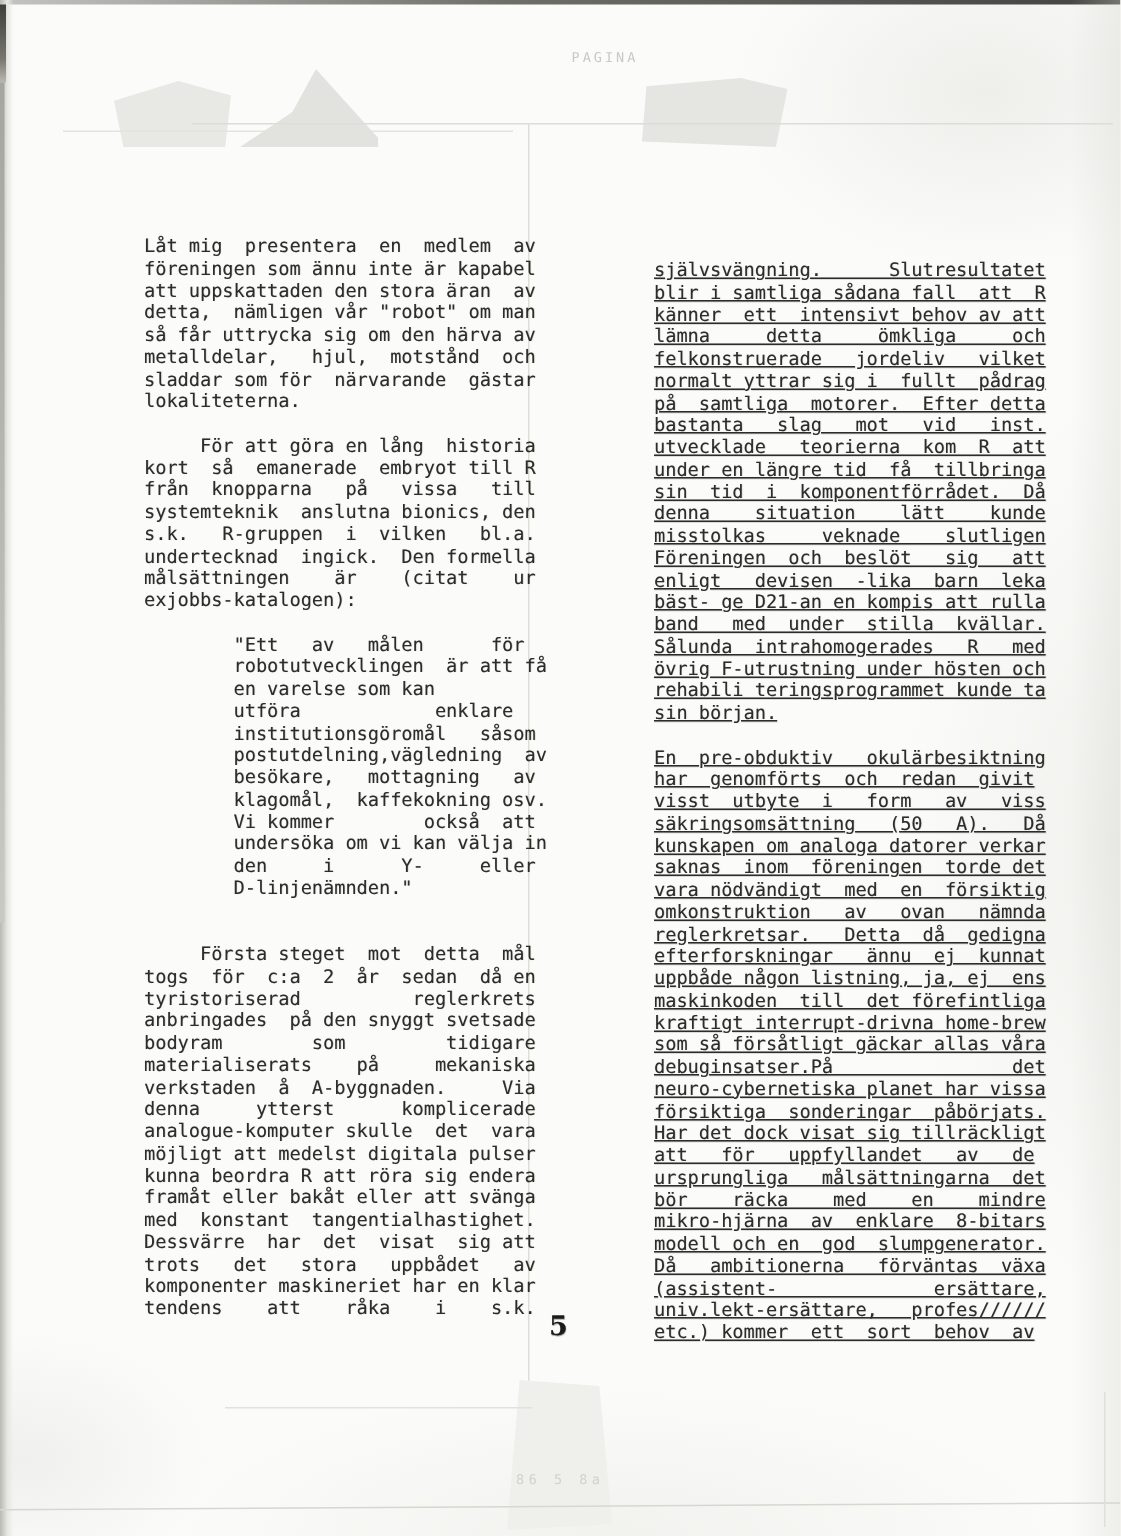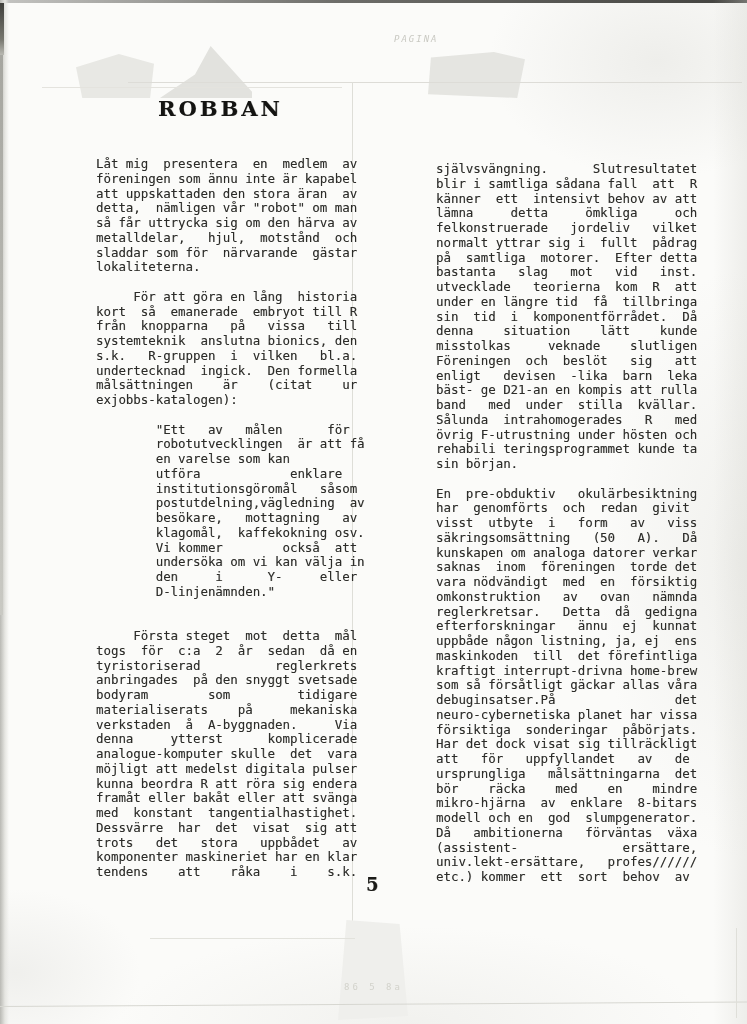--- a/index.html
+++ b/index.html
@@ -35,22 +35,22 @@
   }
   .edge-left-dark2{
     position:absolute;left:0;top:55px;width:3px;height:560px;
     background:linear-gradient(to bottom,#a6a6a0,#c9c9c3);
   }
   .edge-right{
     position:absolute;right:0;top:0;width:34px;height:1024px;pointer-events:none;
     background:linear-gradient(to left, rgba(212,212,206,.35), rgba(212,212,206,0));
   }
   .pagina{
-    position:absolute;left:394px;top:34px;
-    font-size:9px;letter-spacing:2px;color:#c9c9c2;font-style:italic;
+    position:absolute;left:381px;top:34px;
+    font-size:9px;letter-spacing:2px;color:#c9c9c2;
   }
   .tape{position:absolute;background:#e5e5e1;}
   .tape-a{left:76px;top:54px;width:78px;height:44px;background:#e8e8e4;
     clip-path:polygon(0 30%,55% 0,100% 22%,95% 100%,8% 100%);}
   .tape-b{left:160px;top:46px;width:92px;height:52px;background:#e2e2de;
     clip-path:polygon(55% 0,100% 88%,100% 100%,0 100%,38% 55%);}
   .tape-c{left:428px;top:52px;width:97px;height:46px;background:#e5e5e1;
     clip-path:polygon(3% 12%,68% 0,100% 16%,92% 100%,0 92%);}
   .tape-bottom{left:338px;top:920px;width:70px;height:100px;background:#efefec;
     clip-path:polygon(12% 0,88% 4%,100% 96%,0 100%);}
@@ -72,21 +72,21 @@
     text-shadow:.4px .4px .6px rgba(20,20,18,.35);
   }
   .col{
     position:absolute;margin:16px;
     font-family:"DejaVu Sans Mono",monospace;
     font-size:12.4px;line-height:14.75px;
     color:#2c2c29;white-space:pre;
     text-shadow:.3px .3px .5px rgba(44,44,41,.35);
   }
   .col-left{left:80px;top:141px;}
-  .col-right{left:420px;top:146px;}
+  .col-right{left:420px;top:157px;text-decoration:underline;}
   .pagenum{
     position:absolute;left:366px;top:874px;
     font-family:"DejaVu Serif",serif;font-weight:bold;
     font-size:18px;color:#1b1b18;
     text-shadow:.4px .4px .6px rgba(20,20,18,.4);
   }
 </style>
 </head>
 <body>
 
@@ -101,21 +101,20 @@
   <div class="pagina">PAGINA</div>
 
   <div class="tape tape-a"></div>
   <div class="tape tape-b"></div>
   <div class="tape tape-c"></div>
 
   <div class="hline-a"></div>
   <div class="hline-b"></div>
   <div class="vline"></div>
 
-  <h1 class="title">ROBBAN</h1>
 
   <pre class="col col-left">Låt mig  presentera  en  medlem  av
 föreningen som ännu inte är kapabel
 att uppskattaden den stora äran  av
 detta,  nämligen vår "robot" om man
 så får uttrycka sig om den härva av
 metalldelar,   hjul,  motstånd  och
 sladdar som för  närvarande  gästar
 lokaliteterna.
 

